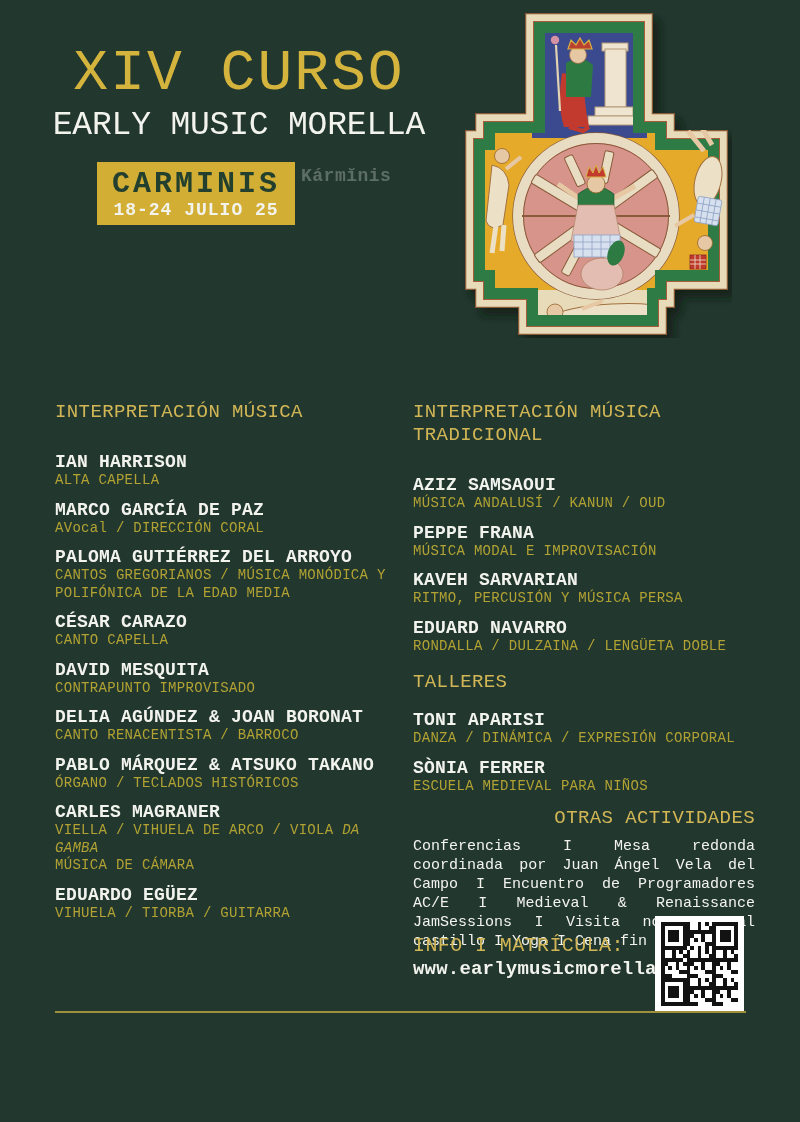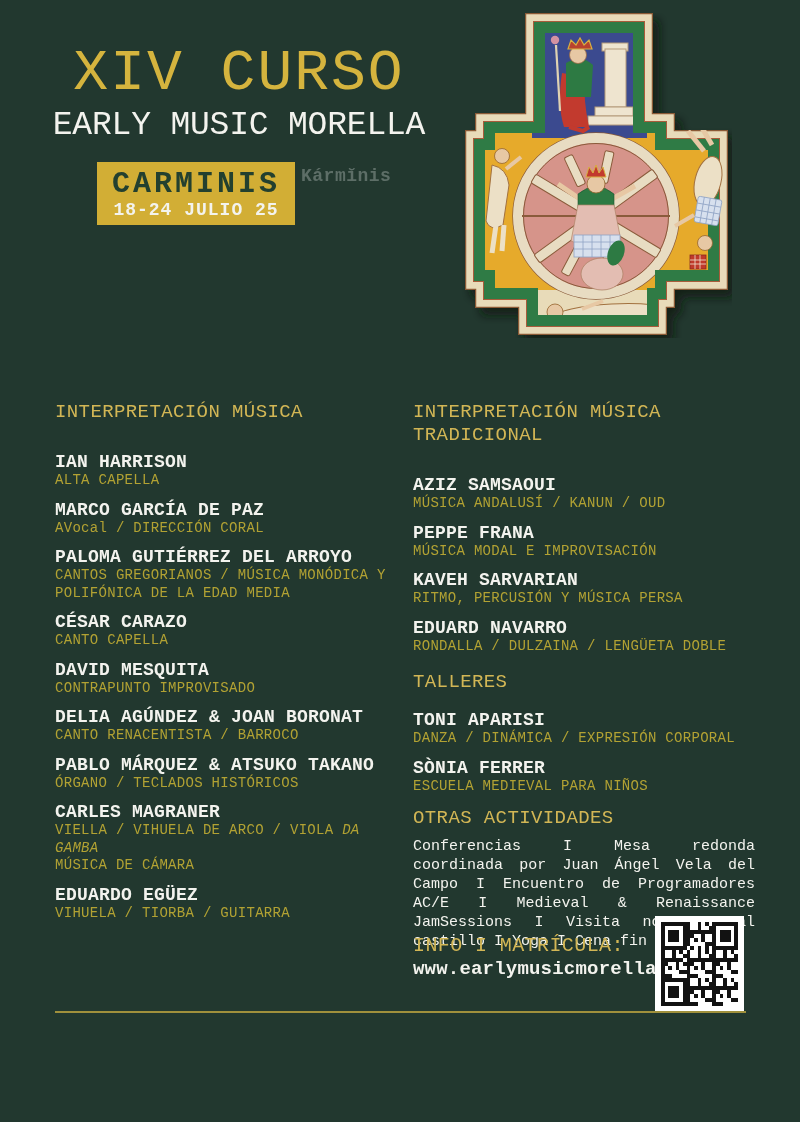--- a/index.html
+++ b/index.html
@@ -39,21 +39,21 @@
   .illustration{position:absolute;left:462px;top:13px;width:270px;height:325px;}
   
   .col{position:absolute;top:385px;}
   .col-left{left:55px;width:356px;}
   .col-right{left:413px;width:342px;}
   .sec-heading{
     margin:16px 0 28px 0;font-size:19px;line-height:23px;font-weight:400;
     color:var(--gold-heading,#d2b655);letter-spacing:0.4px;
   }
   .sec-heading.mid{margin-top:16px;margin-bottom:16px;}
-  .sec-heading.tight{margin-top:12px;margin-bottom:7px;}
+  .sec-heading.tight{margin-top:12px;margin-bottom:7px;text-align:right;}
   .entry{margin-bottom:10px;}
   .entry .name{
     font-size:18px;line-height:20px;font-weight:bold;
     color:var(--white,#f3f3ee);letter-spacing:0.2px;
   }
   .entry .spec{
     font-size:14px;line-height:17.5px;color:var(--olive,#b2a233);
     letter-spacing:0.3px;
   }
   .entry .spec em{font-style:italic;}

